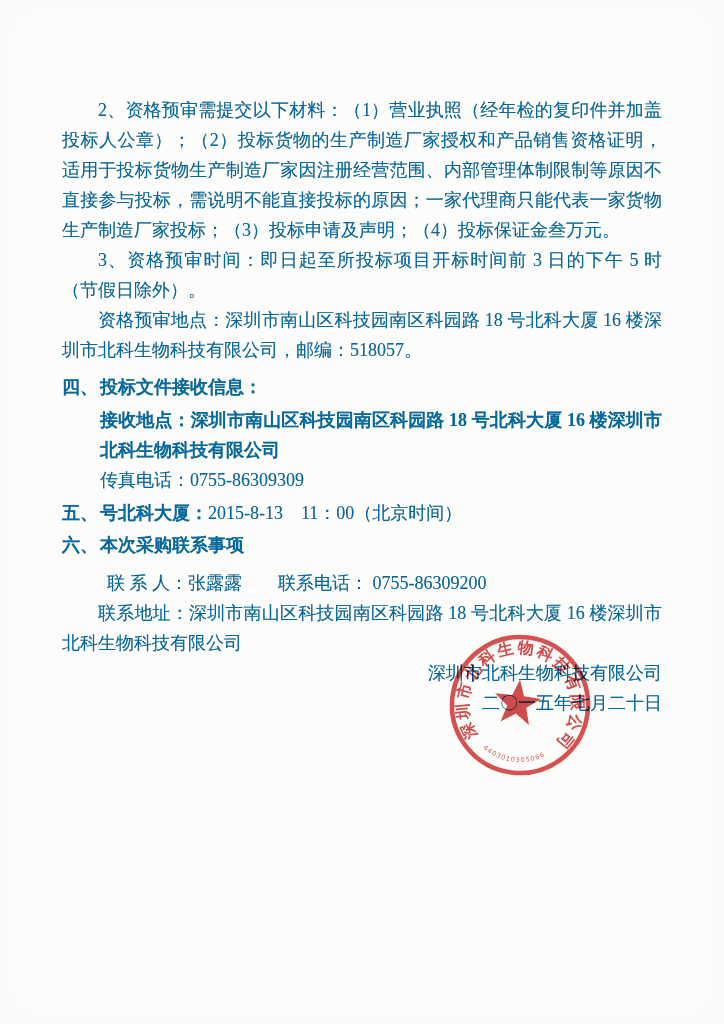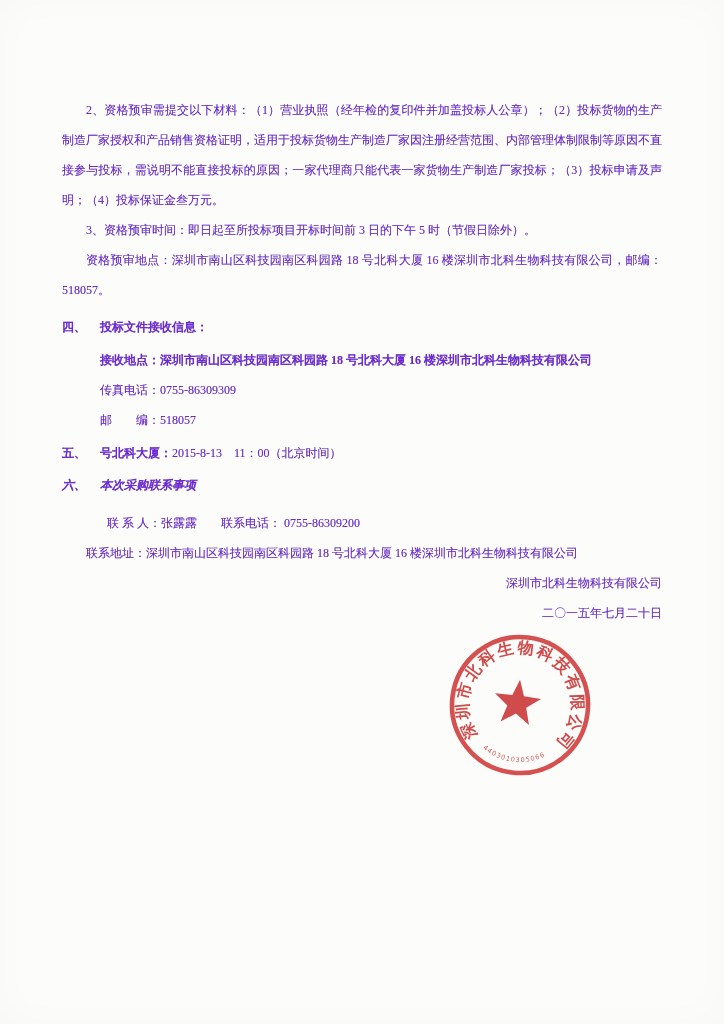--- a/index.html
+++ b/index.html
@@ -12,37 +12,37 @@
   .page {
     position: relative;
     width: 724px; height: 1024px;
     background: #fcfcfa;
     box-shadow: inset 0 0 40px rgba(0,0,0,0.02);
   }
   .content {
     position: absolute;
     left: 62px; top: 95px;
     width: 600px;
-    font-size: 12px;
+    font-size: 18px;
     line-height: 30px;
-    color: #6d28d9;
+    color: #0369a1;
     text-align: justify;
     text-shadow: 0 0 0.5px rgba(40,40,40,0.35);
   }
   .content p { margin: 0; }
   .para { text-indent: 2em; }
   .sub { padding-left: 38px; }
   .heading { font-weight: 700; }
   .hnum { display: inline-block; width: 38px; text-indent: 0; }
   .normal { font-weight: 400; }
   #sec4-heading { margin-top: 7px; }
   #line-receive-time { margin-top: 5px; }
   #line-receive-place { margin-top: 3px; font-weight: bold; }
   #sec5-heading { margin-top: 3px; }
-  #sec6-heading { margin-top: 2px; font-style: italic; }
+  #sec6-heading { margin-top: 2px; }
   #contact-person { margin-top: 8px; padding-left: 45px; }
   .sign { text-align: right; text-indent: 0; }
   
   .stamp {
     position: absolute;
     left: 435px; top: 620px;
     width: 170px; height: 170px;
     mix-blend-mode: multiply;
     opacity: 0.92;
     pointer-events: none;
@@ -79,21 +79,20 @@
 
     <p class="heading" id="sec4-heading">
       <span class="hnum">四、</span><span>投标文件接收信息：</span>
     </p>
 
 
     <p class="sub" id="line-receive-place">接收地点：深圳市南山区科技园南区科园路 18 号北科大厦 16 楼深圳市北科生物科技有限公司</p>
 
     <p class="sub">传真电话：0755-86309309</p>
 
-    <p class="sub">邮　　编：518057</p>
 
     <p class="heading" id="sec5-heading">
       <span class="hnum">五、</span><span>号北科大厦：</span><span class="normal">2015-8-13　11：00（北京时间）</span>
     </p>
 
     <p class="heading" id="sec6-heading">
       <span class="hnum">六、</span><span>本次采购联系事项</span>
     </p>
 
     <p class="sub" id="contact-person">联 系 人：张露露　　联系电话： 0755-86309200</p>

